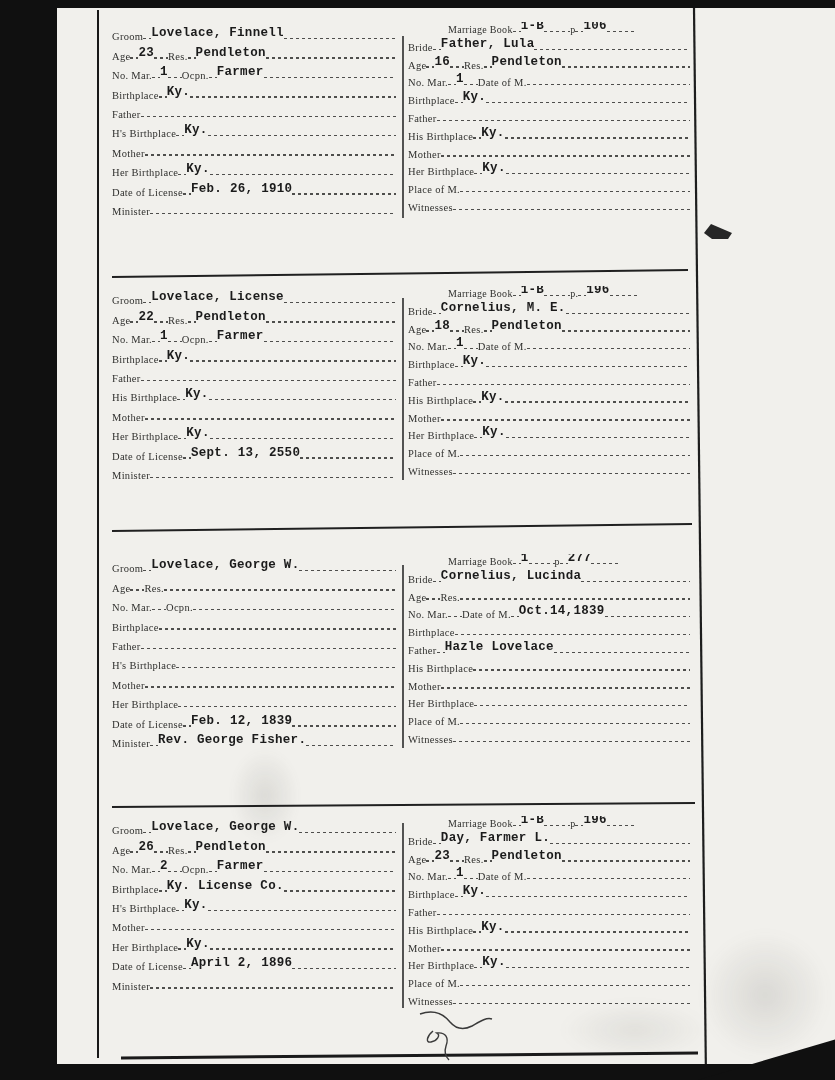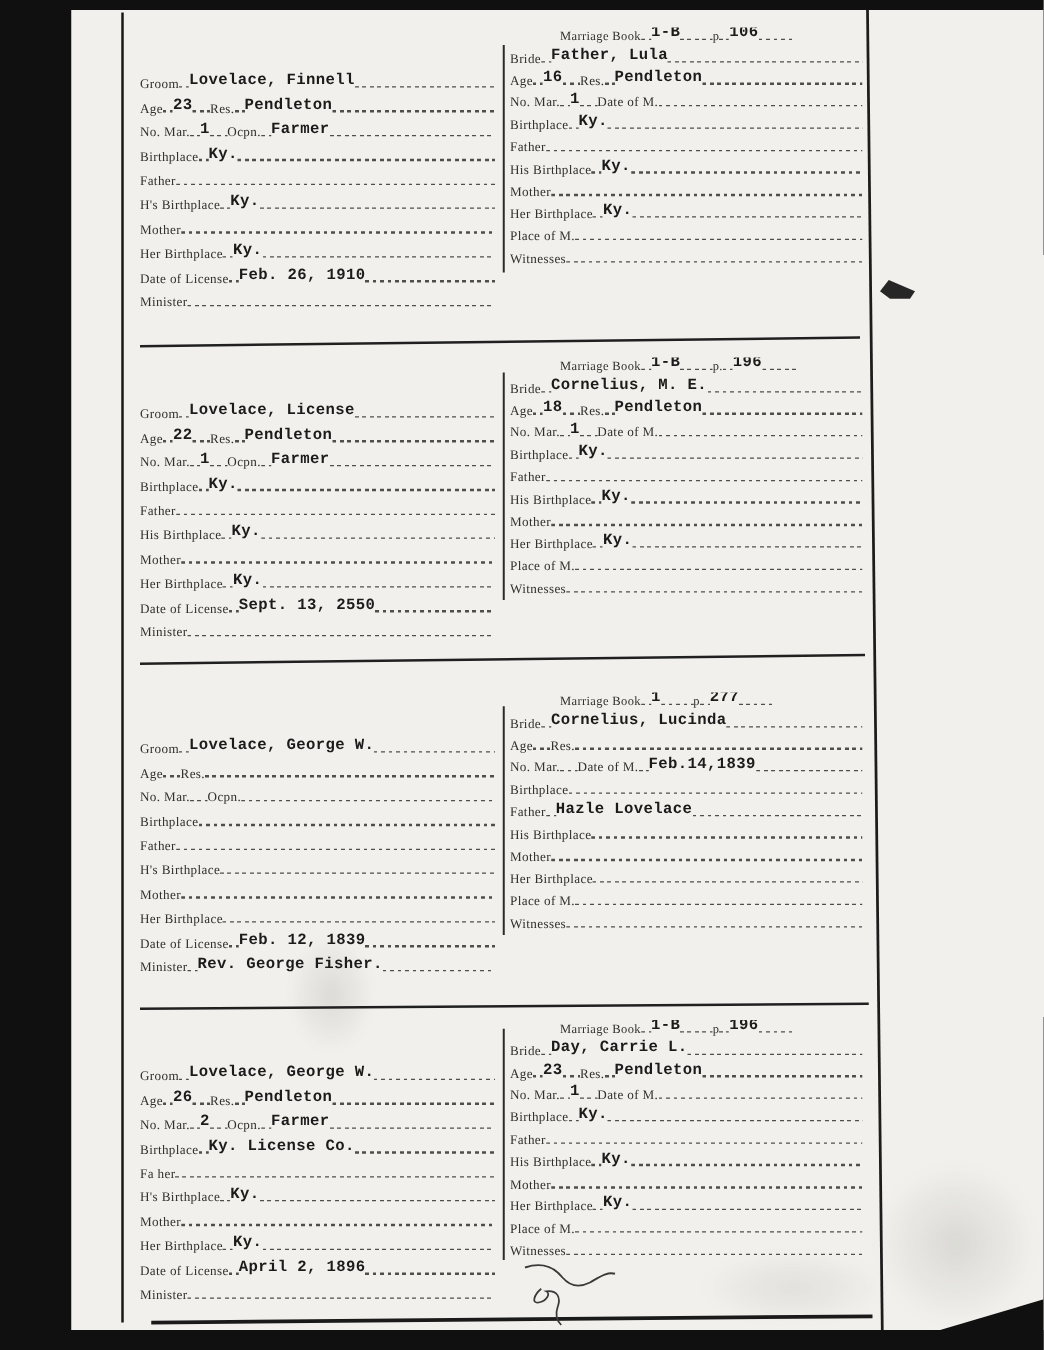--- a/index.html
+++ b/index.html
@@ -26,21 +26,21 @@
   .smudge-a{left:230px;top:748px;width:70px;height:95px;
     background:radial-gradient(ellipse at center,rgba(70,70,65,.12),transparent 70%);filter:blur(3px);}
   .smudge-b{left:695px;top:925px;width:140px;height:140px;
     background:radial-gradient(circle,rgba(80,78,72,.14),transparent 65%);filter:blur(5px);}
   .smudge-c{left:560px;top:1000px;width:150px;height:60px;
     background:radial-gradient(ellipse,rgba(90,88,80,.10),transparent 70%);filter:blur(4px);}
   
   #cards{position:absolute;left:0;top:0;width:835px;height:1080px;}
   .card{position:absolute;left:112px;width:578px;height:200px;}
   .col{position:absolute;top:0;box-sizing:border-box;}
-  .col.groom{left:0;width:284px;padding-top:2px;margin-top:31px;}
+  .col.groom{left:0;width:284px;padding-top:2px;}
   .col.bride{left:296px;width:282px;padding-top:0;}
   .frow{display:flex;align-items:flex-end;height:19.4px;overflow:hidden;}
   .col.bride .frow{height:17.8px;}
   .col.bride .frow.book{height:14px;padding-left:40px;}
   .lbl{
     font-family:"Liberation Serif","DejaVu Serif",serif;font-size:10.5px;color:var(--print);
     letter-spacing:.3px;padding-bottom:1px;white-space:pre;
   }
   .frow.book .lbl{font-size:10px;}
   .val{
@@ -413,21 +413,21 @@
             <span class="lbl">Age</span>
             <span class="lead vl"></span>
             <span class="lbl">Res.</span>
             <span class="lead fill"></span>
           </div>
           <div class="frow">
             <span class="lbl">No. Mar.</span>
             <span class="lead vl"></span>
             <span class="lbl">Date of M.</span>
             <span class="lead"></span>
-            <span class="val">Feb.14,1839</span>
+            <span class="val">Oct.14,1839</span>
             <span class="lead fill"></span>
           </div>
           <div class="frow">
             <span class="lbl">Birthplace</span>
             <span class="lead fill"></span>
           </div>
           <div class="frow">
             <span class="lbl">Father</span>
             <span class="lead"></span>
             <span class="val">Hazle Lovelace</span>
@@ -483,24 +483,20 @@
             <span class="val">Farmer</span>
             <span class="lead fill"></span>
           </div>
           <div class="frow">
             <span class="lbl">Birthplace</span>
             <span class="lead"></span>
             <span class="val">Ky. License Co.</span>
             <span class="lead fill"></span>
           </div>
           <div class="frow">
-            <span class="lbl">Fa her</span>
-            <span class="lead fill"></span>
-          </div>
-          <div class="frow">
             <span class="lbl">H's Birthplace</span>
             <span class="lead"></span>
             <span class="val">Ky.</span>
             <span class="lead fill"></span>
           </div>
           <div class="frow">
             <span class="lbl">Mother</span>
             <span class="lead fill"></span>
           </div>
           <div class="frow">
@@ -527,21 +523,21 @@
             <span class="val">1-B</span>
             <span class="lead vl"></span>
             <span class="lbl">p</span>
             <span class="lead"></span>
             <span class="val">196</span>
             <span class="lead fill"></span>
           </div>
           <div class="frow">
             <span class="lbl">Bride</span>
             <span class="lead"></span>
-            <span class="val">Day, Carrie L.</span>
+            <span class="val">Day, Farmer L.</span>
             <span class="lead fill"></span>
           </div>
           <div class="frow">
             <span class="lbl">Age</span>
             <span class="lead"></span>
             <span class="val">23</span>
             <span class="lead vl"></span>
             <span class="lbl">Res.</span>
             <span class="lead"></span>
             <span class="val">Pendleton</span>

